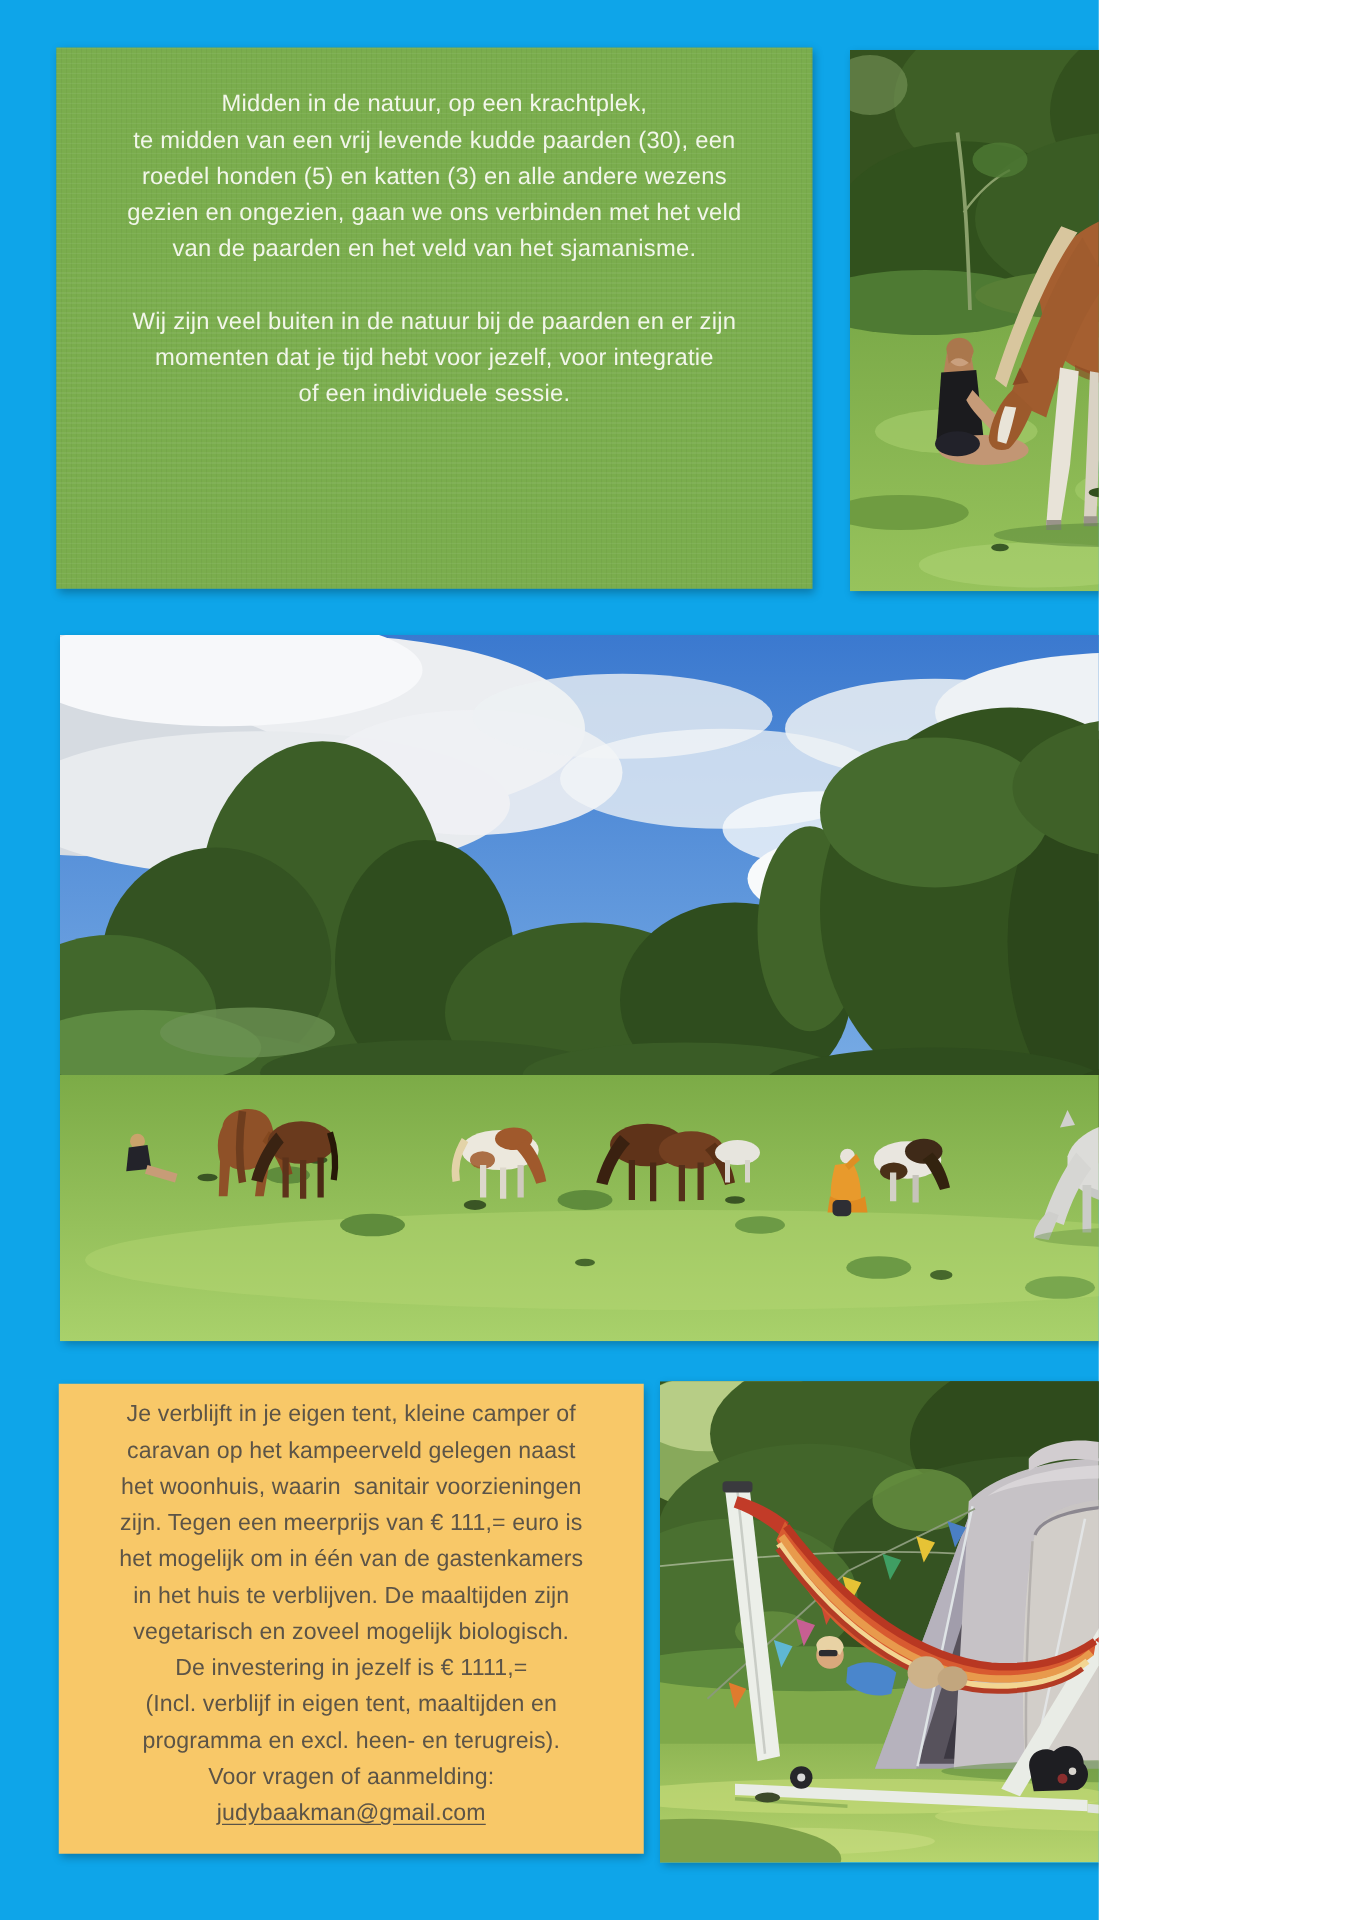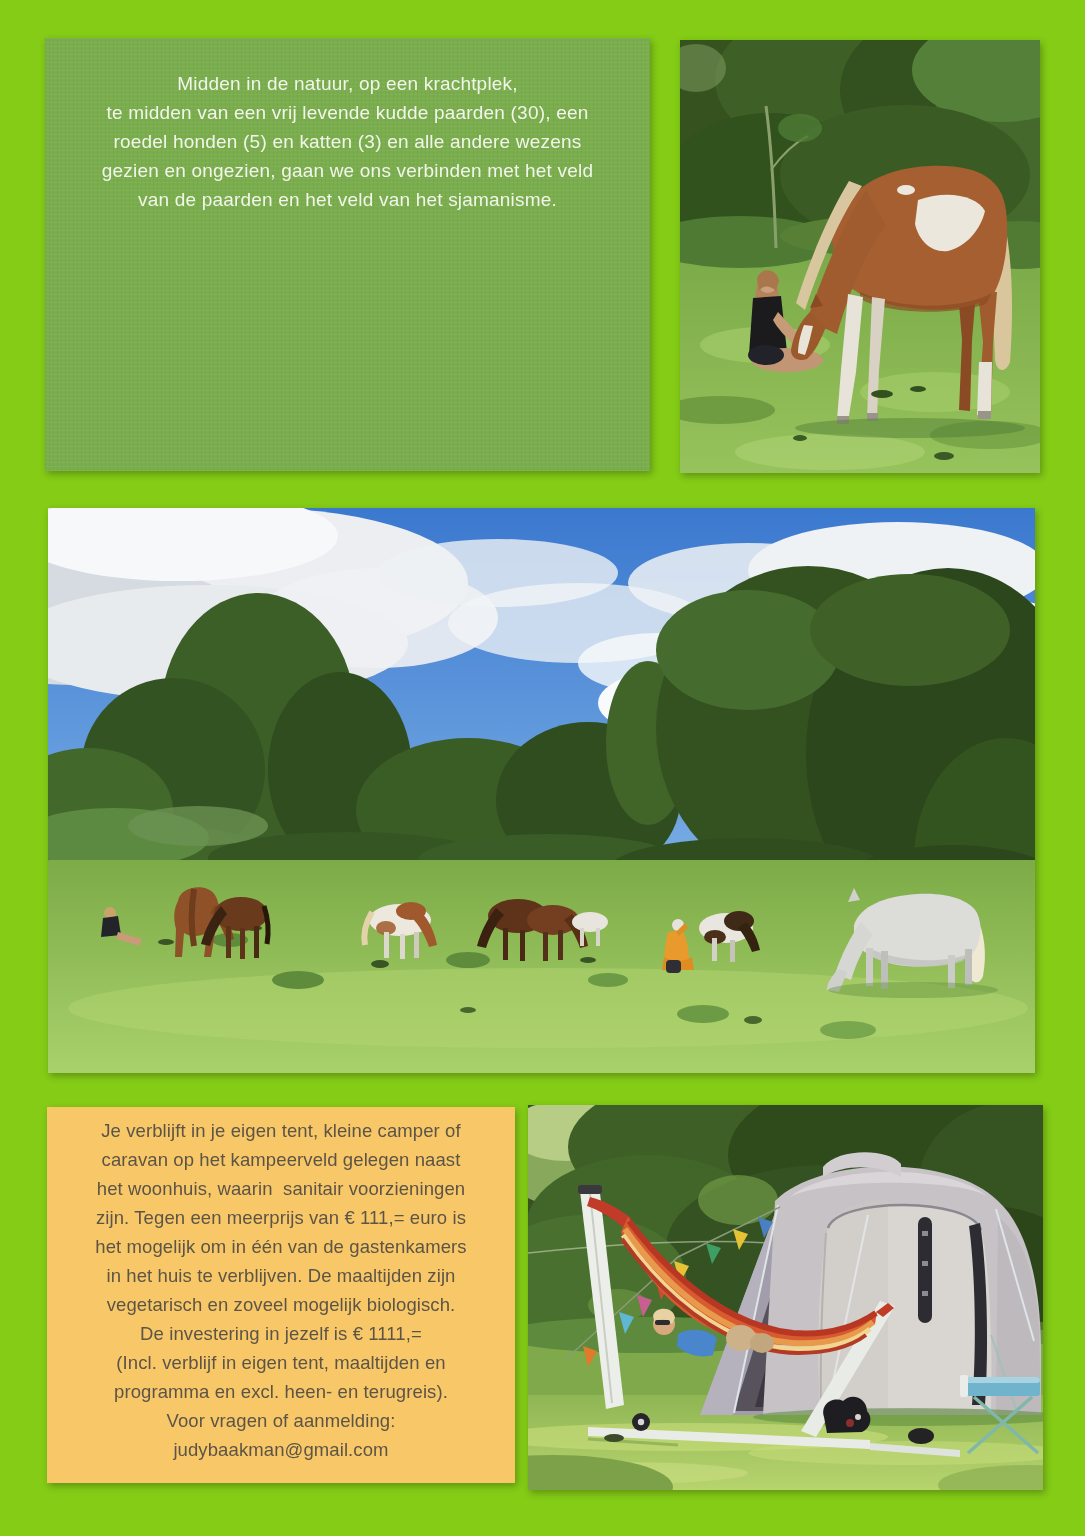--- a/index.html
+++ b/index.html
@@ -1,17 +1,17 @@
 <!DOCTYPE html>
 <html><head>
 <meta charset="utf-8">
 <style>
   html,body{margin:0;padding:0;background:#ffffff;}
   body{font-family:"Liberation Sans","DejaVu Sans",sans-serif;}
-  .page{position:relative;width:1085px;height:1536px;background:#84cc16;overflow:hidden;}
+  .page{position:relative;width:879px;height:1536px;background:#0ea5e9;overflow:hidden;}
   .textbox{position:absolute;box-sizing:border-box;text-align:center;}
   .green-box{
     left:45px;top:38px;width:605px;height:433px;
     background-color:#7aad4d;
     background-image:
       repeating-linear-gradient(0deg, rgba(255,255,255,.055) 0 1px, transparent 1px 4px),
       repeating-linear-gradient(90deg, rgba(0,0,0,.035) 0 1px, transparent 1px 4px);
     color:#f2f6ea;
     font-size:19px;line-height:29px;letter-spacing:.2px;
     padding:31px 18px 24px 18px;
@@ -20,38 +20,41 @@
   .orange-box{
     left:47px;top:1107px;width:468px;height:376px;
     background-color:#f8c868;
     color:#5c5447;
     font-size:18.5px;line-height:29px;letter-spacing:.1px;
     padding:9px 10px 12px 10px;
     box-shadow:2px 3px 7px rgba(0,0,0,.28);
   }
   .para{white-space:pre-line;}
   .para + .para{margin-top:29px;}
-  .email-link{text-underline-offset:3px;color:inherit;cursor:pointer;}
+  .email-link{text-decoration:underline;text-underline-offset:3px;color:inherit;cursor:pointer;}
   .photo{position:absolute;box-shadow:2px 3px 7px rgba(0,0,0,.28);line-height:0;}
   .photo svg{display:block;}
   .ph1{left:680px;top:40px;width:360px;height:433px;}
   .ph2{left:48px;top:508px;width:987px;height:565px;}
   .ph3{left:528px;top:1105px;width:515px;height:385px;}
 </style>
 </head>
 <body>
 
 <div class="page">
 
   <div class="textbox green-box">
     <div class="para">Midden in de natuur, op een krachtplek,
 te midden van een vrij levende kudde paarden (30), een
 roedel honden (5) en katten (3) en alle andere wezens
 gezien en ongezien, gaan we ons verbinden met het veld
 van de paarden en het veld van het sjamanisme.</div>
+    <div class="para">Wij zijn veel buiten in de natuur bij de paarden en er zijn
+momenten dat je tijd hebt voor jezelf, voor integratie
+of een individuele sessie.</div>
   </div>
 
   <div class="photo ph1">
     <svg width="360" height="433" viewBox="0 0 360 433" xmlns="http://www.w3.org/2000/svg">
       <defs>
         <linearGradient id="g1" x1="0" y1="0" x2="0" y2="1">
           <stop offset="0" stop-color="#79a847"></stop>
             <stop offset="1" stop-color="#97c35c"></stop>
         </linearGradient>
       </defs>

